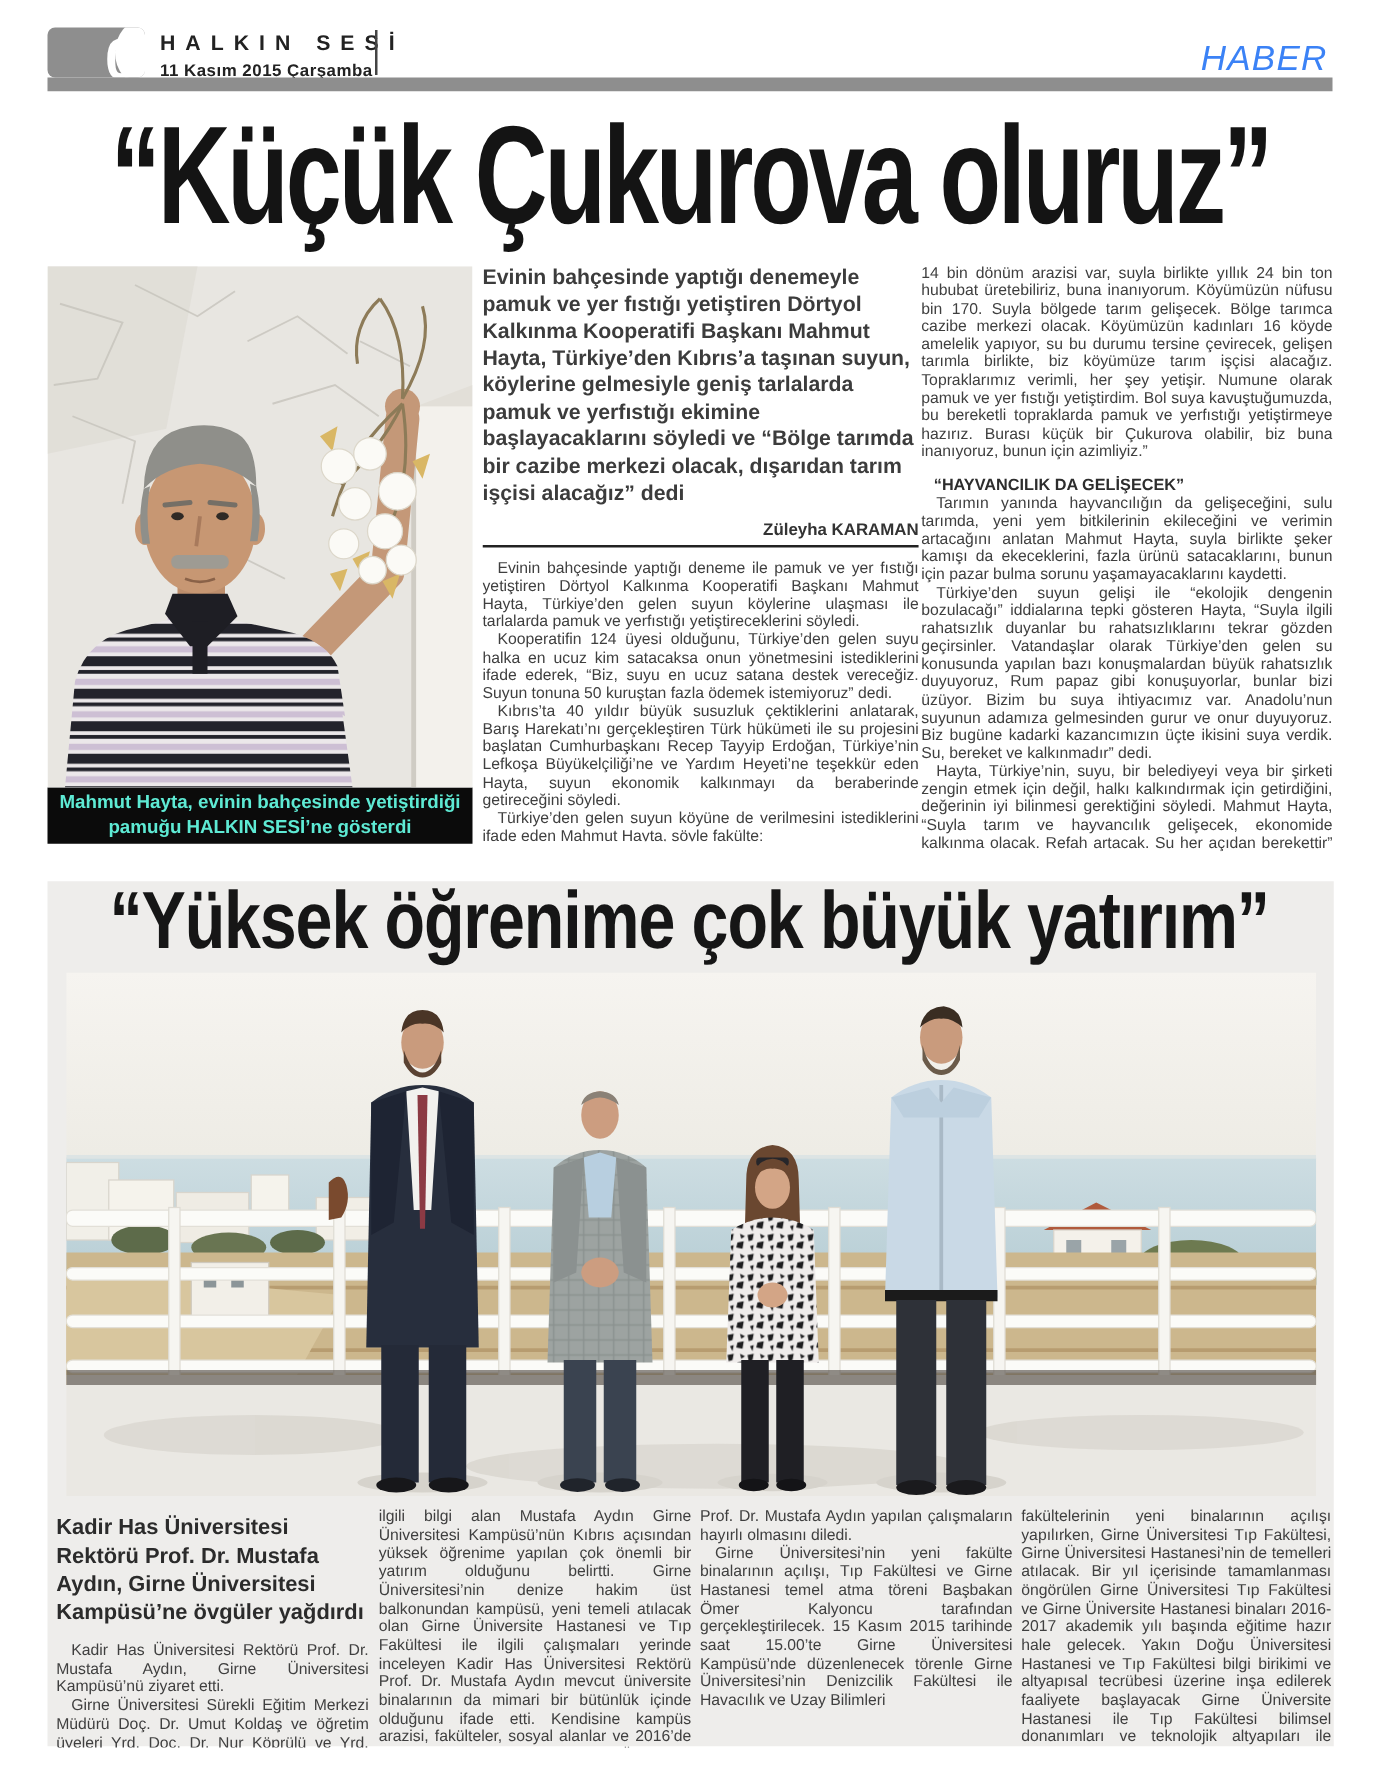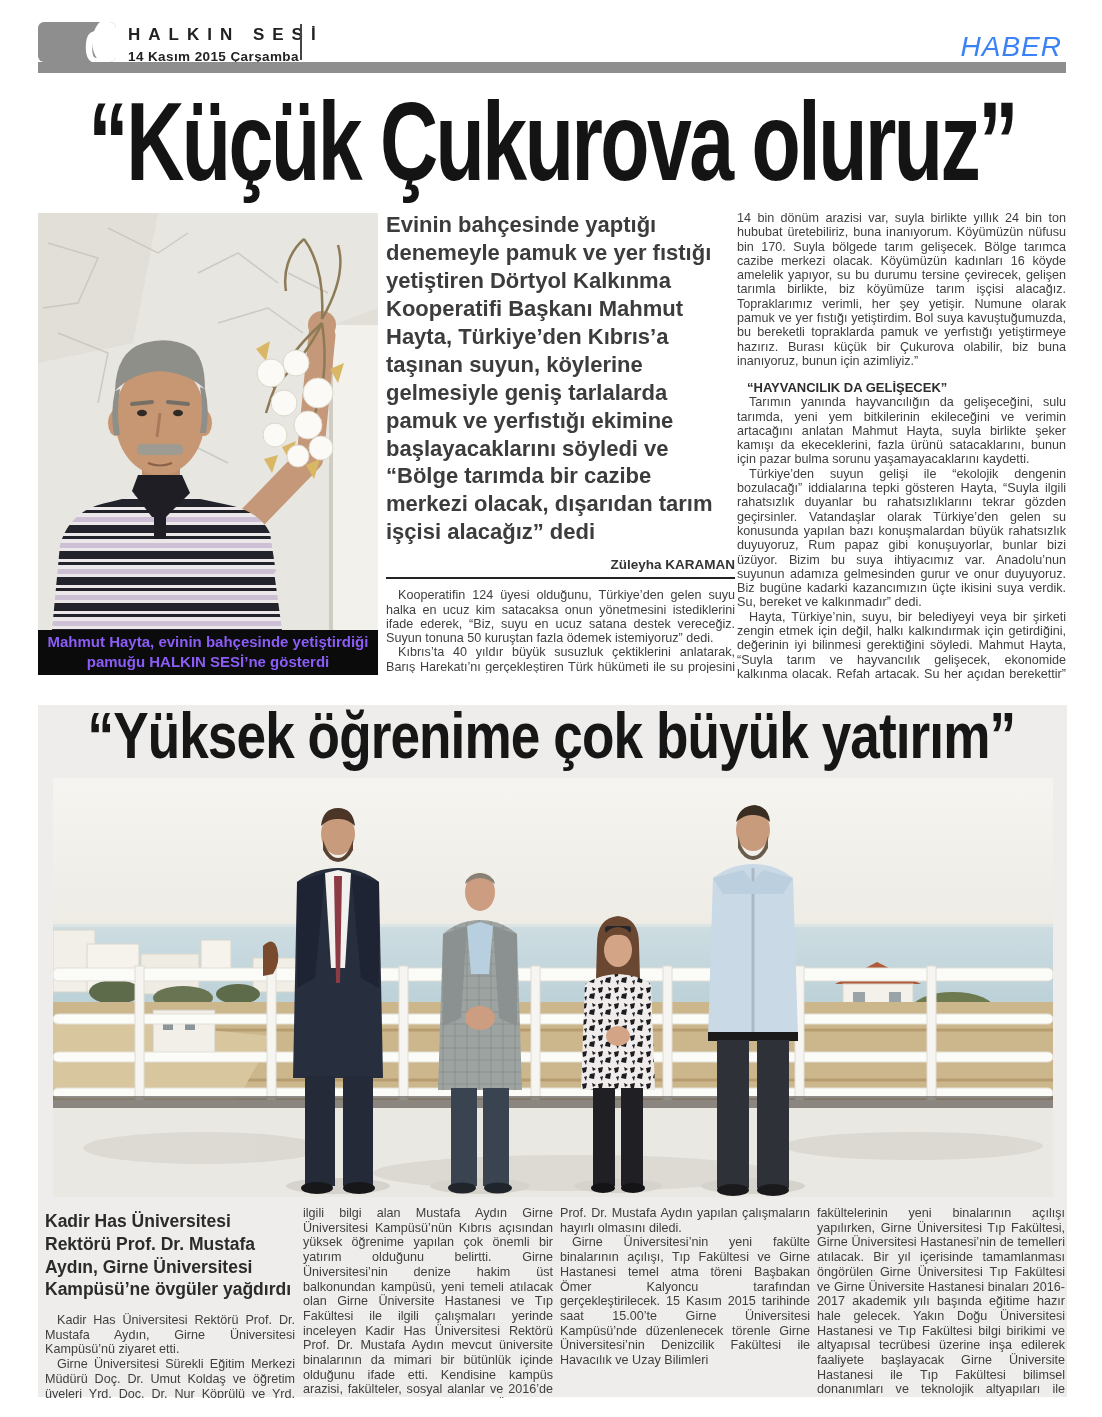--- a/index.html
+++ b/index.html
@@ -20,26 +20,26 @@
   .header-bar{position:absolute;left:38px;top:62px;width:1028px;height:11px;background:#8e8e8e;}
 
   
   .headline1{position:absolute;left:0;top:86px;width:1102px;height:118px;text-align:center;margin:0;}
   .headline1 span{display:inline-block;font-size:96px;font-weight:800;letter-spacing:-3px;line-height:1;
                   color:#141414;transform:scale(.84,1.16);transform-origin:center top;white-space:nowrap;}
 
   
   .photo1-wrap{position:absolute;left:38px;top:213px;width:340px;margin:0;}
   .photo1-wrap svg{display:block;}
-  .caption{width:340px;min-height:44px;background:#0b0b0b;color:#8b5cf6;font-size:15px;font-weight:700;
+  .caption{width:340px;min-height:44px;background:#0b0b0b;color:#5eead4;font-size:15px;font-weight:700;
            display:flex;align-items:center;justify-content:center;text-align:center;line-height:1.35;
            padding:2px 6px;box-sizing:border-box;}
 
   .colmid{position:absolute;left:386px;top:211px;width:349px;height:462px;overflow:hidden;}
-  .lead{margin:0;font-size:22px;line-height:1.27;font-weight:700;color:#3c3c3c;}
+  .lead{margin:0;font-size:17px;line-height:1.27;font-weight:700;color:#3c3c3c;}
   .byline{text-align:right;font-weight:700;font-size:13.5px;color:#333;margin-top:11px;}
   .colmid hr{border:none;border-top:2px solid #222;margin:5px 0 9px 0;}
 
   .bodytext p{margin:0;font-size:12.6px;line-height:14.3px;text-align:justify;color:#3f3f3f;text-indent:12px;}
   .bodytext p.noindent{text-indent:0;}
   .subhead{margin:12px 0 0 0;font-size:13px;font-weight:700;color:#2d2d2d;text-indent:10px;line-height:15px;}
 
   .colright{position:absolute;left:737px;top:211px;width:329px;height:470px;overflow:hidden;}
 
   
@@ -63,21 +63,21 @@
 </head>
 <body>
 
 <div class="page">
 
   <div class="badge">
     <span class="num">06</span>
   </div>
   <div class="mast">
     <div class="mast-title">HALKIN SESİ</div>
-    <div class="mast-date">14 Kasım 2015 Çarşamba</div>
+    <div class="mast-date">11 Kasım 2015 Çarşamba</div>
   </div>
   <div class="mast-divider"></div>
   <div class="section-label">HABER</div>
   <div class="header-bar"></div>
 
   <h1 class="headline1">
     <span>“Küçük Çukurova oluruz”</span>
   </h1>
 
   <figure class="photo1-wrap">
@@ -163,20 +163,21 @@
       </g>
     </svg>
     <figcaption class="caption">Mahmut Hayta, evinin bahçesinde yetiştirdiği pamuğu HALKIN SESİ’ne gösterdi</figcaption>
   </figure>
 
   <section class="colmid">
     <p class="lead">Evinin bahçesinde yaptığı denemeyle pamuk ve yer fıstığı yetiştiren Dörtyol Kalkınma Kooperatifi Başkanı Mahmut Hayta, Türkiye’den Kıbrıs’a taşınan suyun, köylerine gelmesiyle geniş tarlalarda pamuk ve yerfıstığı ekimine başlayacaklarını söyledi ve “Bölge tarımda bir cazibe merkezi olacak, dışarıdan tarım işçisi alacağız” dedi</p>
     <div class="byline">Züleyha KARAMAN</div>
     <hr>
     <div class="bodytext">
+      <p>Evinin bahçesinde yaptığı deneme ile pamuk ve yer fıstığı yetiştiren Dörtyol Kalkınma Kooperatifi Başkanı Mahmut Hayta, Türkiye’den gelen suyun köylerine ulaşması ile tarlalarda pamuk ve yerfıstığı yetiştireceklerini söyledi.</p>
       <p>Kooperatifin 124 üyesi olduğunu, Türkiye’den gelen suyu halka en ucuz kim satacaksa onun yönetmesini istediklerini ifade ederek, “Biz, suyu en ucuz satana destek vereceğiz. Suyun tonuna 50 kuruştan fazla ödemek istemiyoruz” dedi.</p>
       <p>Kıbrıs’ta 40 yıldır büyük susuzluk çektiklerini anlatarak, Barış Harekatı’nı gerçekleştiren Türk hükümeti ile su projesini başlatan Cumhurbaşkanı Recep Tayyip Erdoğan, Türkiye’nin Lefkoşa Büyükelçiliği’ne ve Yardım Heyeti’ne teşekkür eden Hayta, suyun ekonomik kalkınmayı da beraberinde getireceğini söyledi.</p>
       <p>Türkiye’den gelen suyun köyüne de verilmesini istediklerini ifade eden Mahmut Hayta,  şöyle fakülte:</p>
 
     </div>
   </section>
 
   <section class="colright bodytext">
     <p class="noindent">14 bin dönüm arazisi var, suyla birlikte yıllık 24 bin ton hububat üretebiliriz, buna inanıyorum. Köyümüzün nüfusu bin 170. Suyla bölgede tarım gelişecek. Bölge tarımca cazibe merkezi olacak. Köyümüzün kadınları 16 köyde amelelik yapıyor, su bu durumu tersine çevirecek, gelişen tarımla birlikte, biz köyümüze tarım işçisi alacağız. Topraklarımız verimli, her şey yetişir. Numune olarak pamuk ve yer fıstığı yetiştirdim. Bol suya kavuştuğumuzda, bu bereketli topraklarda pamuk ve yerfıstığı yetiştirmeye hazırız. Burası küçük bir Çukurova olabilir, biz buna inanıyoruz, bunun için azimliyiz.”</p>
     <h3 class="subhead">“HAYVANCILIK DA GELİŞECEK”</h3>

